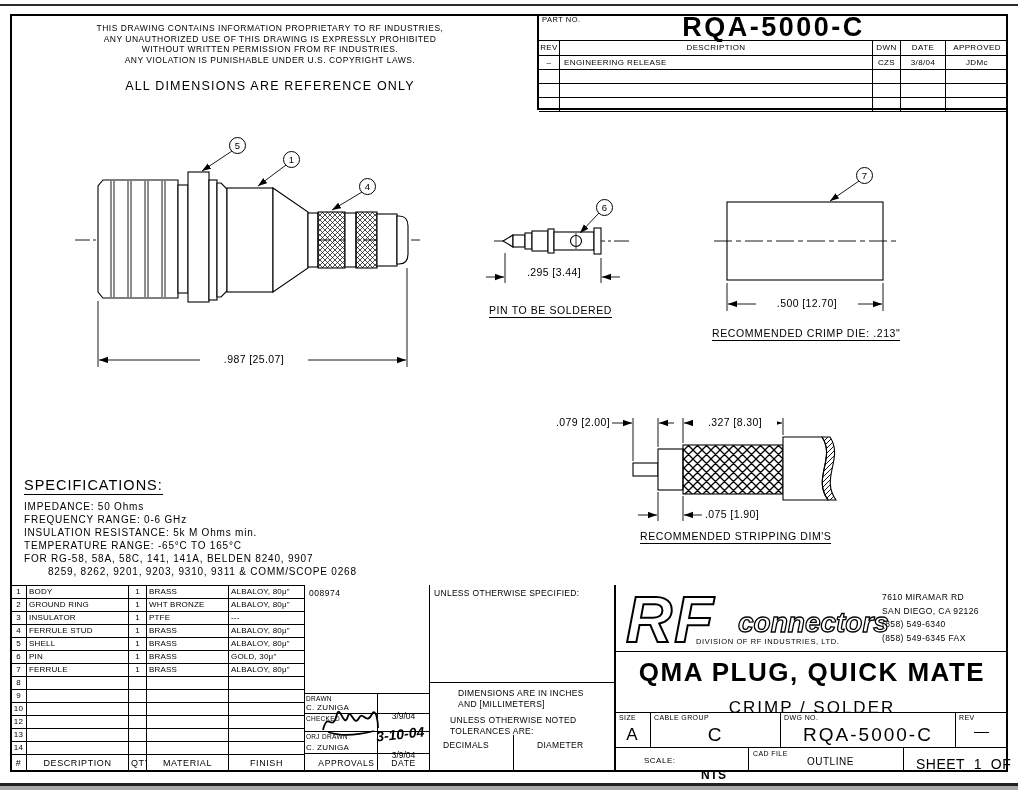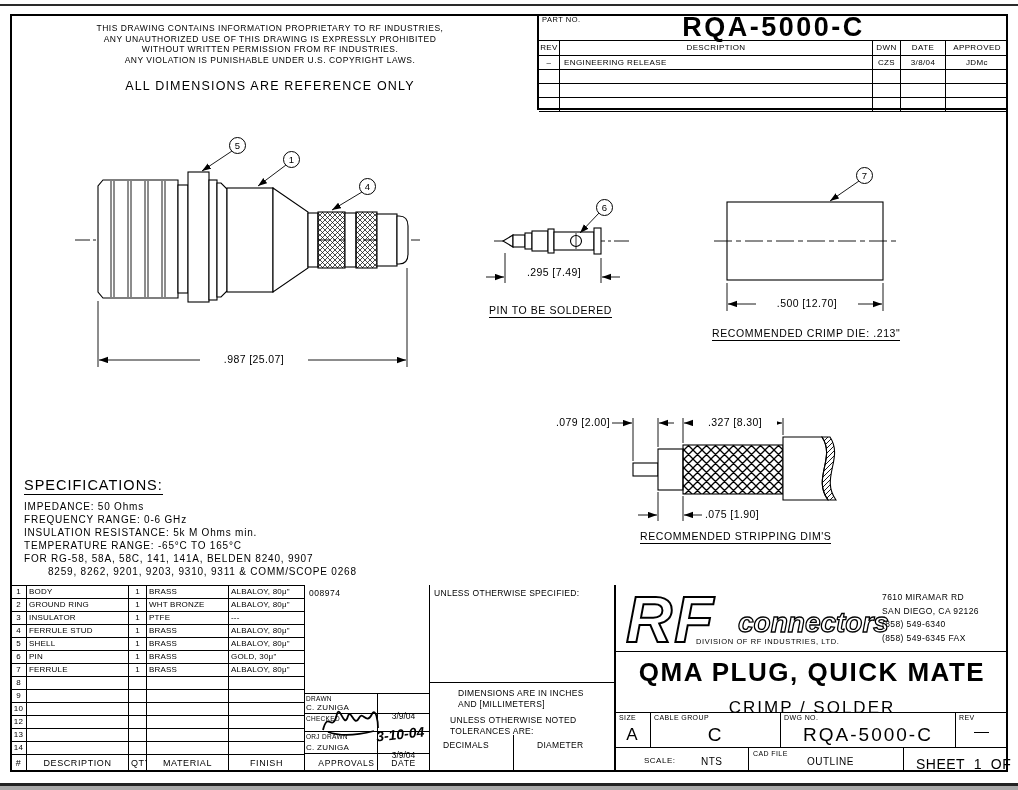--- a/index.html
+++ b/index.html
@@ -225,21 +225,21 @@
       <span>4</span>
     </div>
   <div class="balloon" style="left:596px;top:199px;">
       <span>6</span>
     </div>
   <div class="balloon" style="left:856px;top:167px;">
       <span>7</span>
     </div>
 
   <div class="dim wbg" style="left:200px;top:353px;width:104px;text-align:center;">.987 [25.07]</div>
-  <div class="dim" style="left:510px;top:266px;width:88px;text-align:center;">.295 [7.49]</div>
+  <div class="dim" style="left:510px;top:266px;width:88px;text-align:center;">.295 [3.44]</div>
   <div class="cap" style="left:489px;top:304px;">PIN TO BE SOLDERED</div>
   <div class="dim wbg" style="left:756px;top:297px;width:98px;text-align:center;">.500 [12.70]</div>
   <div class="cap" style="left:712px;top:327px;">RECOMMENDED CRIMP DIE: .213"</div>
   <div class="dim" style="left:540px;top:416px;width:70px;text-align:right;">.079 [2.00]</div>
   <div class="dim wbg" style="left:693px;top:416px;width:80px;text-align:center;">.327 [8.30]</div>
   <div class="dim" style="left:705px;top:508px;">.075 [1.90]</div>
   <div class="cap" style="left:640px;top:530px;">RECOMMENDED STRIPPING DIM'S</div>
 
   <div class="abs specs">
     <div class="spechead">SPECIFICATIONS:</div>
@@ -447,21 +447,21 @@
         <div class="bigval" style="top:11px;">RQA-5000-C</div>
       </div>
       <div class="cell" style="left:340px;width:53px;border-right:none;">
         <div class="slabel">REV</div>
         <div class="bigval" style="top:9px;font-size:15px;">—</div>
       </div>
     </div>
     <div class="scalerow">
       <div class="cell" style="left:0;width:133px;">
         <span style="position:absolute;left:28px;top:8px;font-size:8px;letter-spacing:.5px;">SCALE:</span>
-        <span style="position:absolute;left:85px;top:8px;font-size:10px;letter-spacing:.5px;">NTS</span>
+        <span style="position:absolute;left:85px;top:20px;font-size:12px;letter-spacing:.5px;font-weight:bold;">NTS</span>
       </div>
       <div class="cell" style="left:133px;width:155px;">
         <span style="position:absolute;left:4px;top:2px;font-size:7px;letter-spacing:.4px;">CAD FILE</span>
         <span style="position:absolute;left:58px;top:8px;font-size:10px;letter-spacing:.5px;">OUTLINE</span>
       </div>
       <div class="cell" style="left:288px;width:105px;border-right:none;">
         <span style="position:absolute;left:12px;top:8px;font-size:14px;letter-spacing:.5px;white-space:pre;">SHEET  1  OF  1</span>
       </div>
     </div>
   </div>

